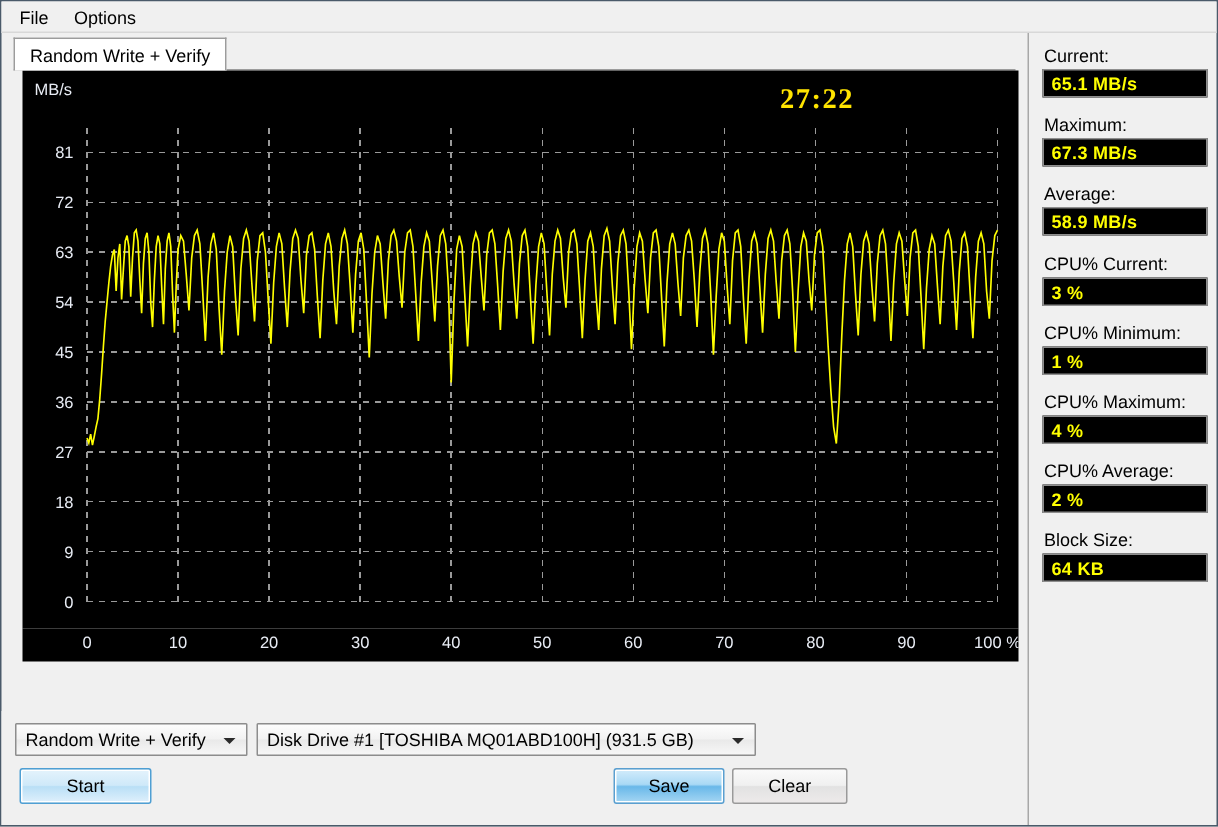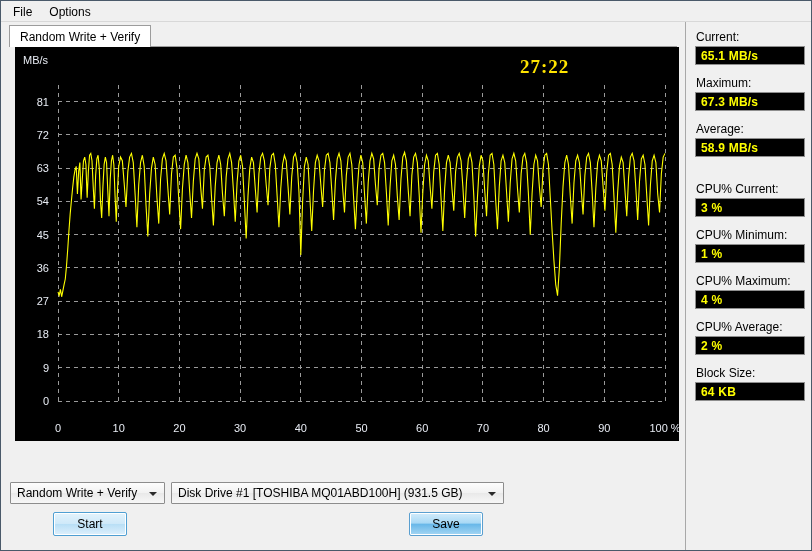--- a/index.html
+++ b/index.html
@@ -229,21 +229,21 @@
     font-size: 12px;
     font-weight: bold;
     display: flex;
     align-items: center;
     padding-left: 5px;
     margin-bottom: 11px;
     width: 110px;
     font-family: "Liberation Sans", sans-serif;
     letter-spacing: .2px;
   }
-  .stat-block.gap { margin-top: 25px; }
+  .stat-block.gap { margin-top: 12px; }
   
   .bottom {
     flex: 0 0 76px;
     height: 76px;
     position: relative;
     background: #f0f0f0;
   }
   .combo {
     position: absolute;
     height: 22px;
@@ -369,22 +369,23 @@
 
       <div class="bottom">
         <div class="combo" style="left:9px; top:8px; width:155px;">
           <span>Random Write + Verify</span>
           <span class="arrow"></span>
         </div>
         <div class="combo" style="left:170px; top:8px; width:333px;">
           <span>Disk Drive #1  [TOSHIBA MQ01ABD100H]  (931.5 GB)</span>
           <span class="arrow"></span>
         </div>
-        <div class="btn focus" style="left:12px; top:38px; width:74px;margin-left:40px;">Start</div>
+        <div class="btn focus" style="left:12px; top:38px; width:88px;">Start</div>
         <div class="btn primary" style="left:408px; top:38px; width:74px;">Save</div>
+        <div class="btn" style="left:487px; top:38px; width:77px;">Clear</div>
       </div>
     </div>
 
     <div class="right-pane">
       <div id="stats-host">
           <div class="stat-block">
             <div class="stat-label">Current:</div>
             <div class="stat-value">65.1 MB/s</div>
           </div>
           <div class="stat-block">

